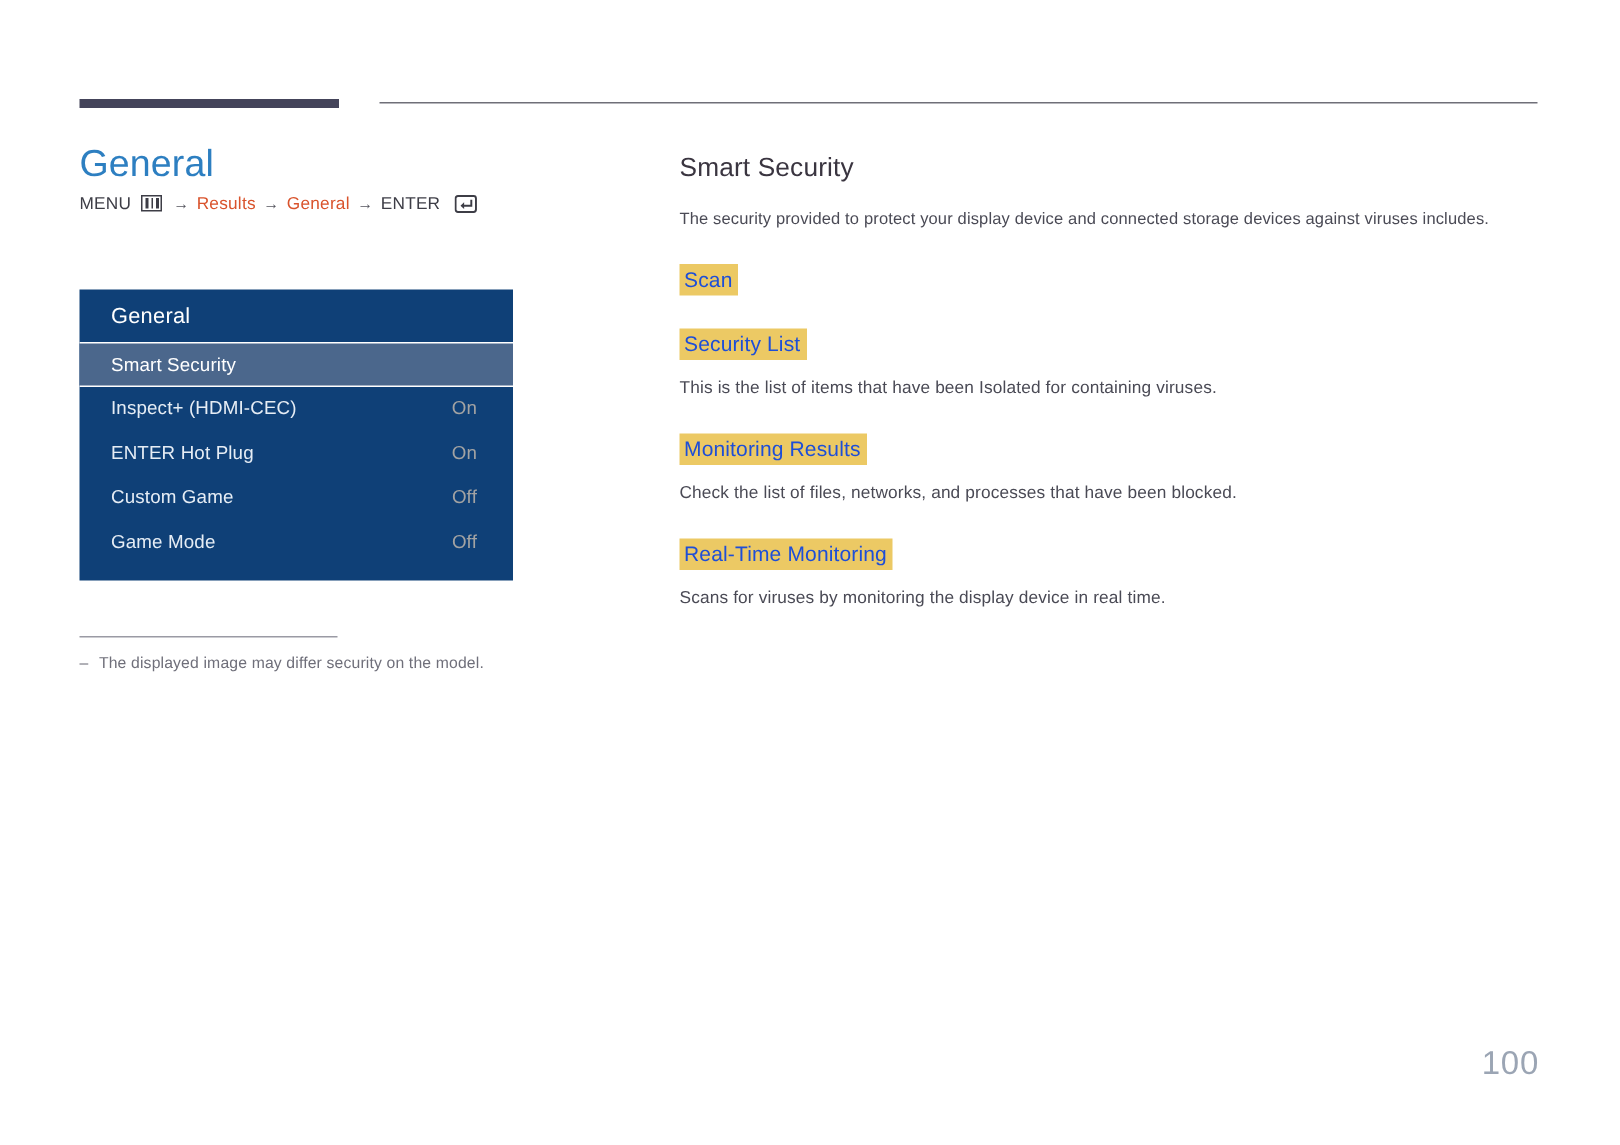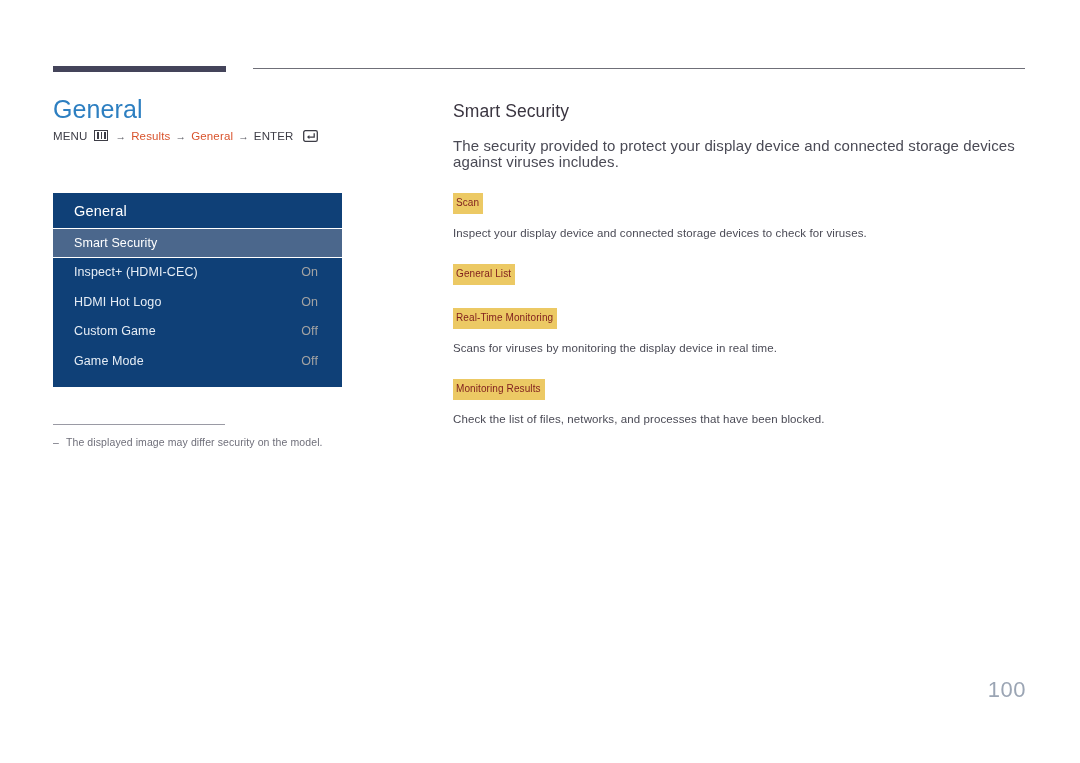--- a/index.html
+++ b/index.html
@@ -169,48 +169,48 @@
   #section-title {
     font-size: 17.5px;
     color: #3a3540;
     font-weight: normal;
     margin: 0;
     line-height: 22px;
     letter-spacing: 0.1px;
   }
   #section-intro {
     margin-top: 16px;
-    font-size: 15px;
+    font-size: 11px;
     color: #4a4a55;
     line-height: 16px;
     letter-spacing: 0.1px;
   }
   .sub-block { margin-top: 22px; }
   .sub-head {
     display: inline-block;
-    font-size: 10px;
-    color: #7f1d1d;
+    font-size: 14px;
+    color: #1d4ed8;
     background: #ecc964;
     padding: 1px 4px 2px 3px;
     letter-spacing: 0.1px;
     line-height: 18px;
   }
   .sub-body {
     margin-top: 11px;
     font-size: 11.5px;
     color: #4a4a55;
     line-height: 16px;
     letter-spacing: 0.1px;
   }
 
   
   #page-number {
     position: absolute;
     right: 54px;
-    top: 677px;
+    top: 696px;
     font-size: 22px;
     color: #9ba5b4;
     letter-spacing: 0.5px;
   }
 </style>
 </head>
 <body>
 
 <div id="top-rules">
   <div id="rule-thick"></div>
@@ -249,21 +249,21 @@
 
   <div class="osd-row selected">
     <span>Smart Security</span>
     <span class="osd-value"></span>
   </div>
   <div class="osd-row">
     <span>Inspect+ (HDMI-CEC)</span>
     <span class="osd-value">On</span>
   </div>
   <div class="osd-row">
-    <span>HDMI Hot Logo</span>
+    <span>ENTER Hot Plug</span>
     <span class="osd-value">On</span>
   </div>
   <div class="osd-row">
     <span>Custom Game</span>
     <span class="osd-value">Off</span>
   </div>
   <div class="osd-row">
     <span>Game Mode</span>
     <span class="osd-value">Off</span>
   </div>
@@ -276,31 +276,31 @@
     <span>The displayed image may differ security on the model.</span>
   </div>
 </div>
 
 <div id="right-col">
   <h2 id="section-title">Smart Security</h2>
   <p id="section-intro">The security provided to protect your display device and connected storage devices against viruses includes.</p>
 
   <div class="sub-block">
     <span class="sub-head">Scan</span>
-    <div class="sub-body">Inspect your display device and connected storage devices to check for viruses.</div>
   </div>
 
   <div class="sub-block">
-    <span class="sub-head">General List</span>
+    <span class="sub-head">Security List</span>
+    <div class="sub-body">This is the list of items that have been Isolated for containing viruses.</div>
+  </div>
+
+  <div class="sub-block">
+    <span class="sub-head">Monitoring Results</span>
+    <div class="sub-body">Check the list of files, networks, and processes that have been blocked.</div>
   </div>
 
   <div class="sub-block">
     <span class="sub-head">Real-Time Monitoring</span>
     <div class="sub-body">Scans for viruses by monitoring the display device in real time.</div>
   </div>
-
-  <div class="sub-block">
-    <span class="sub-head">Monitoring Results</span>
-    <div class="sub-body">Check the list of files, networks, and processes that have been blocked.</div>
-  </div>
 </div>
 
 <div id="page-number">100</div>
 
 </body></html>

